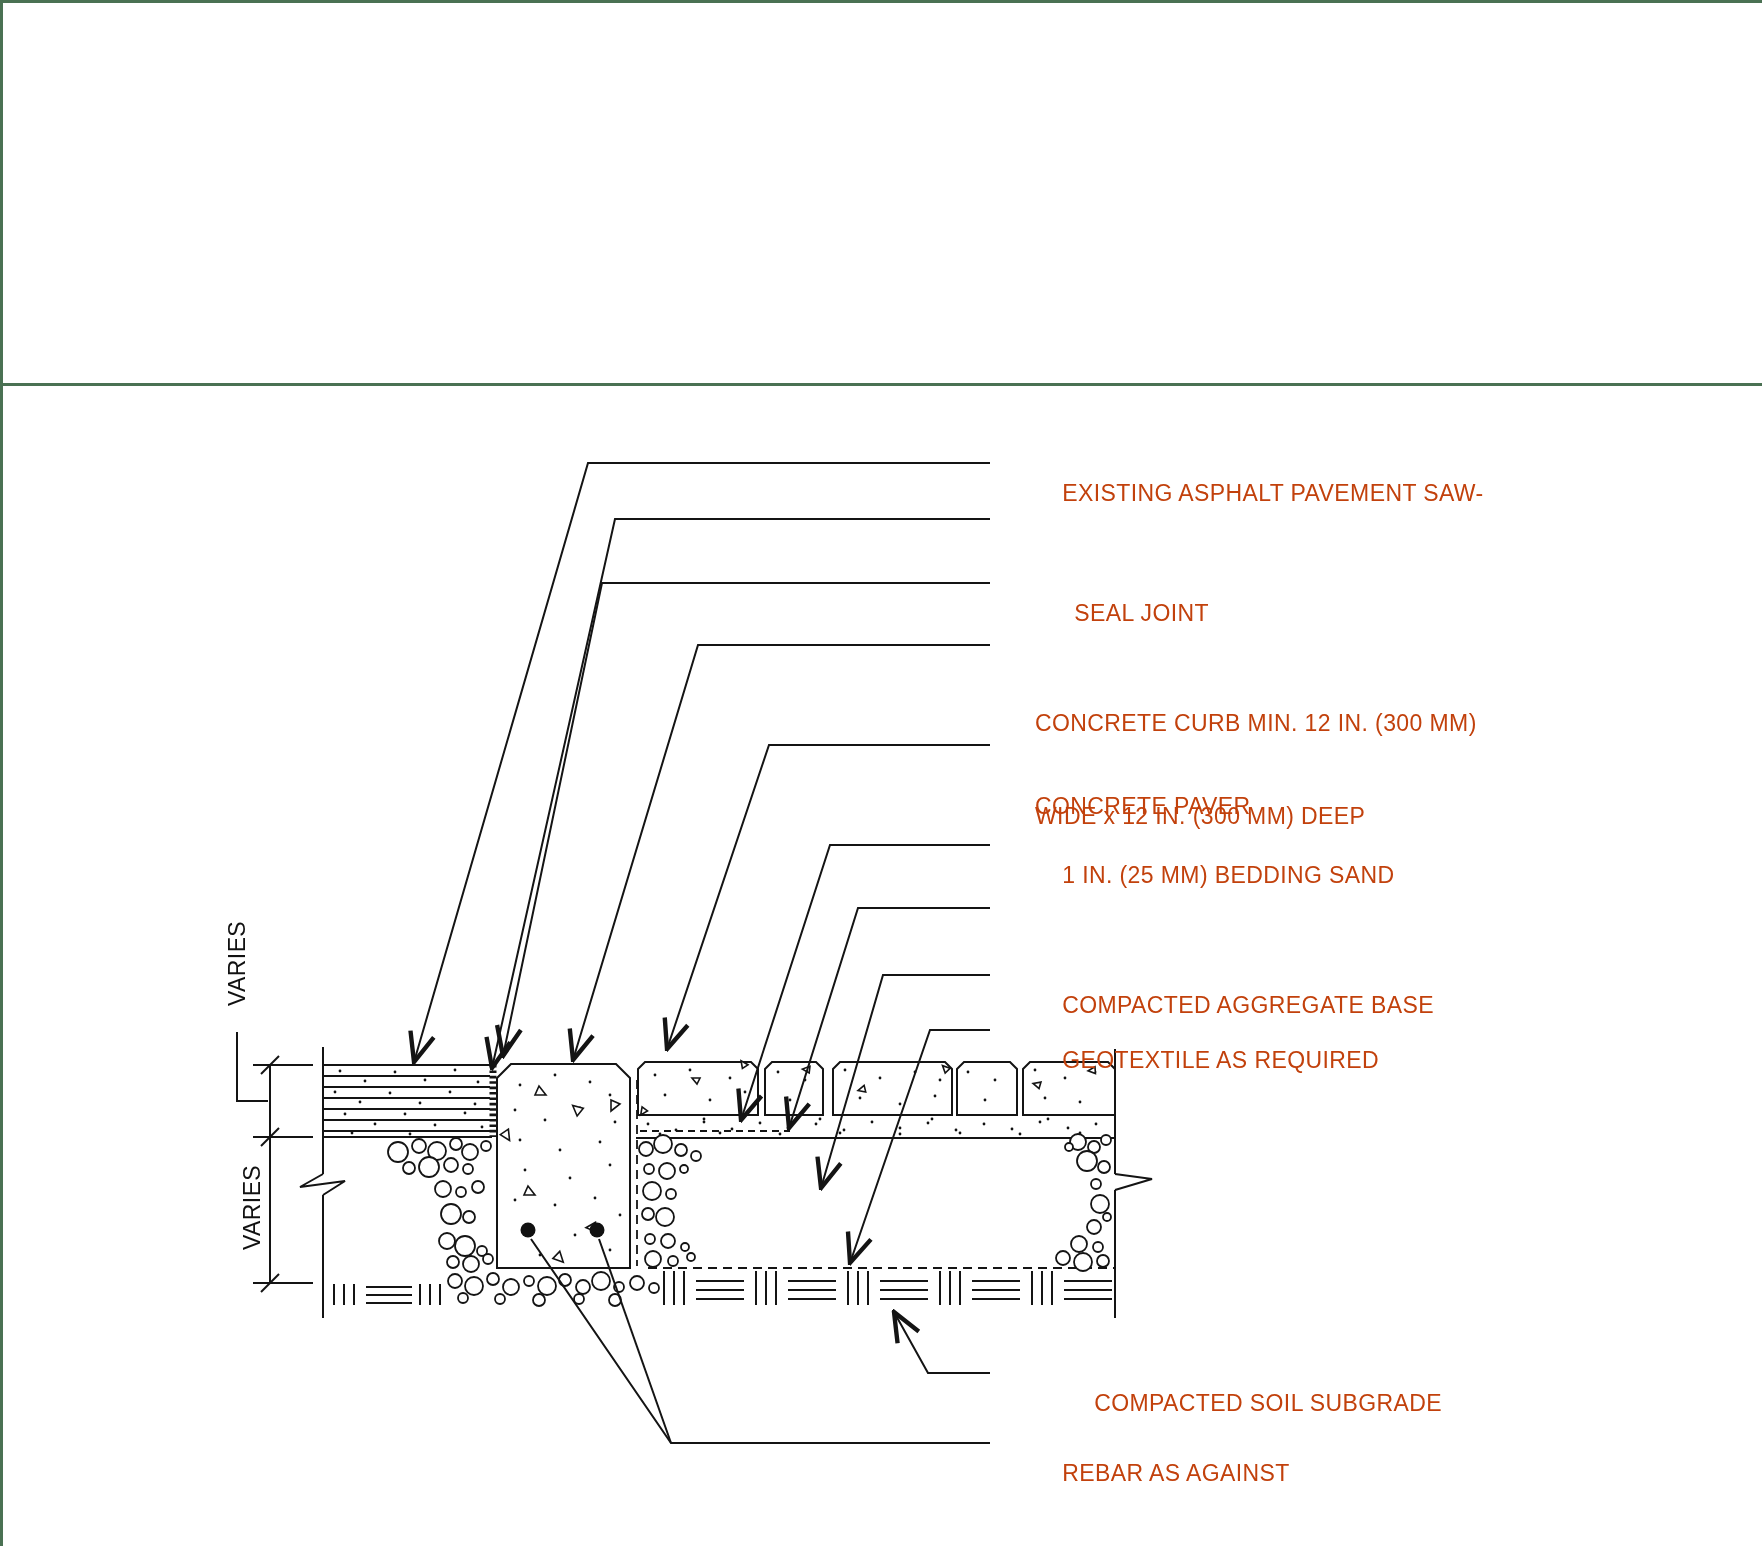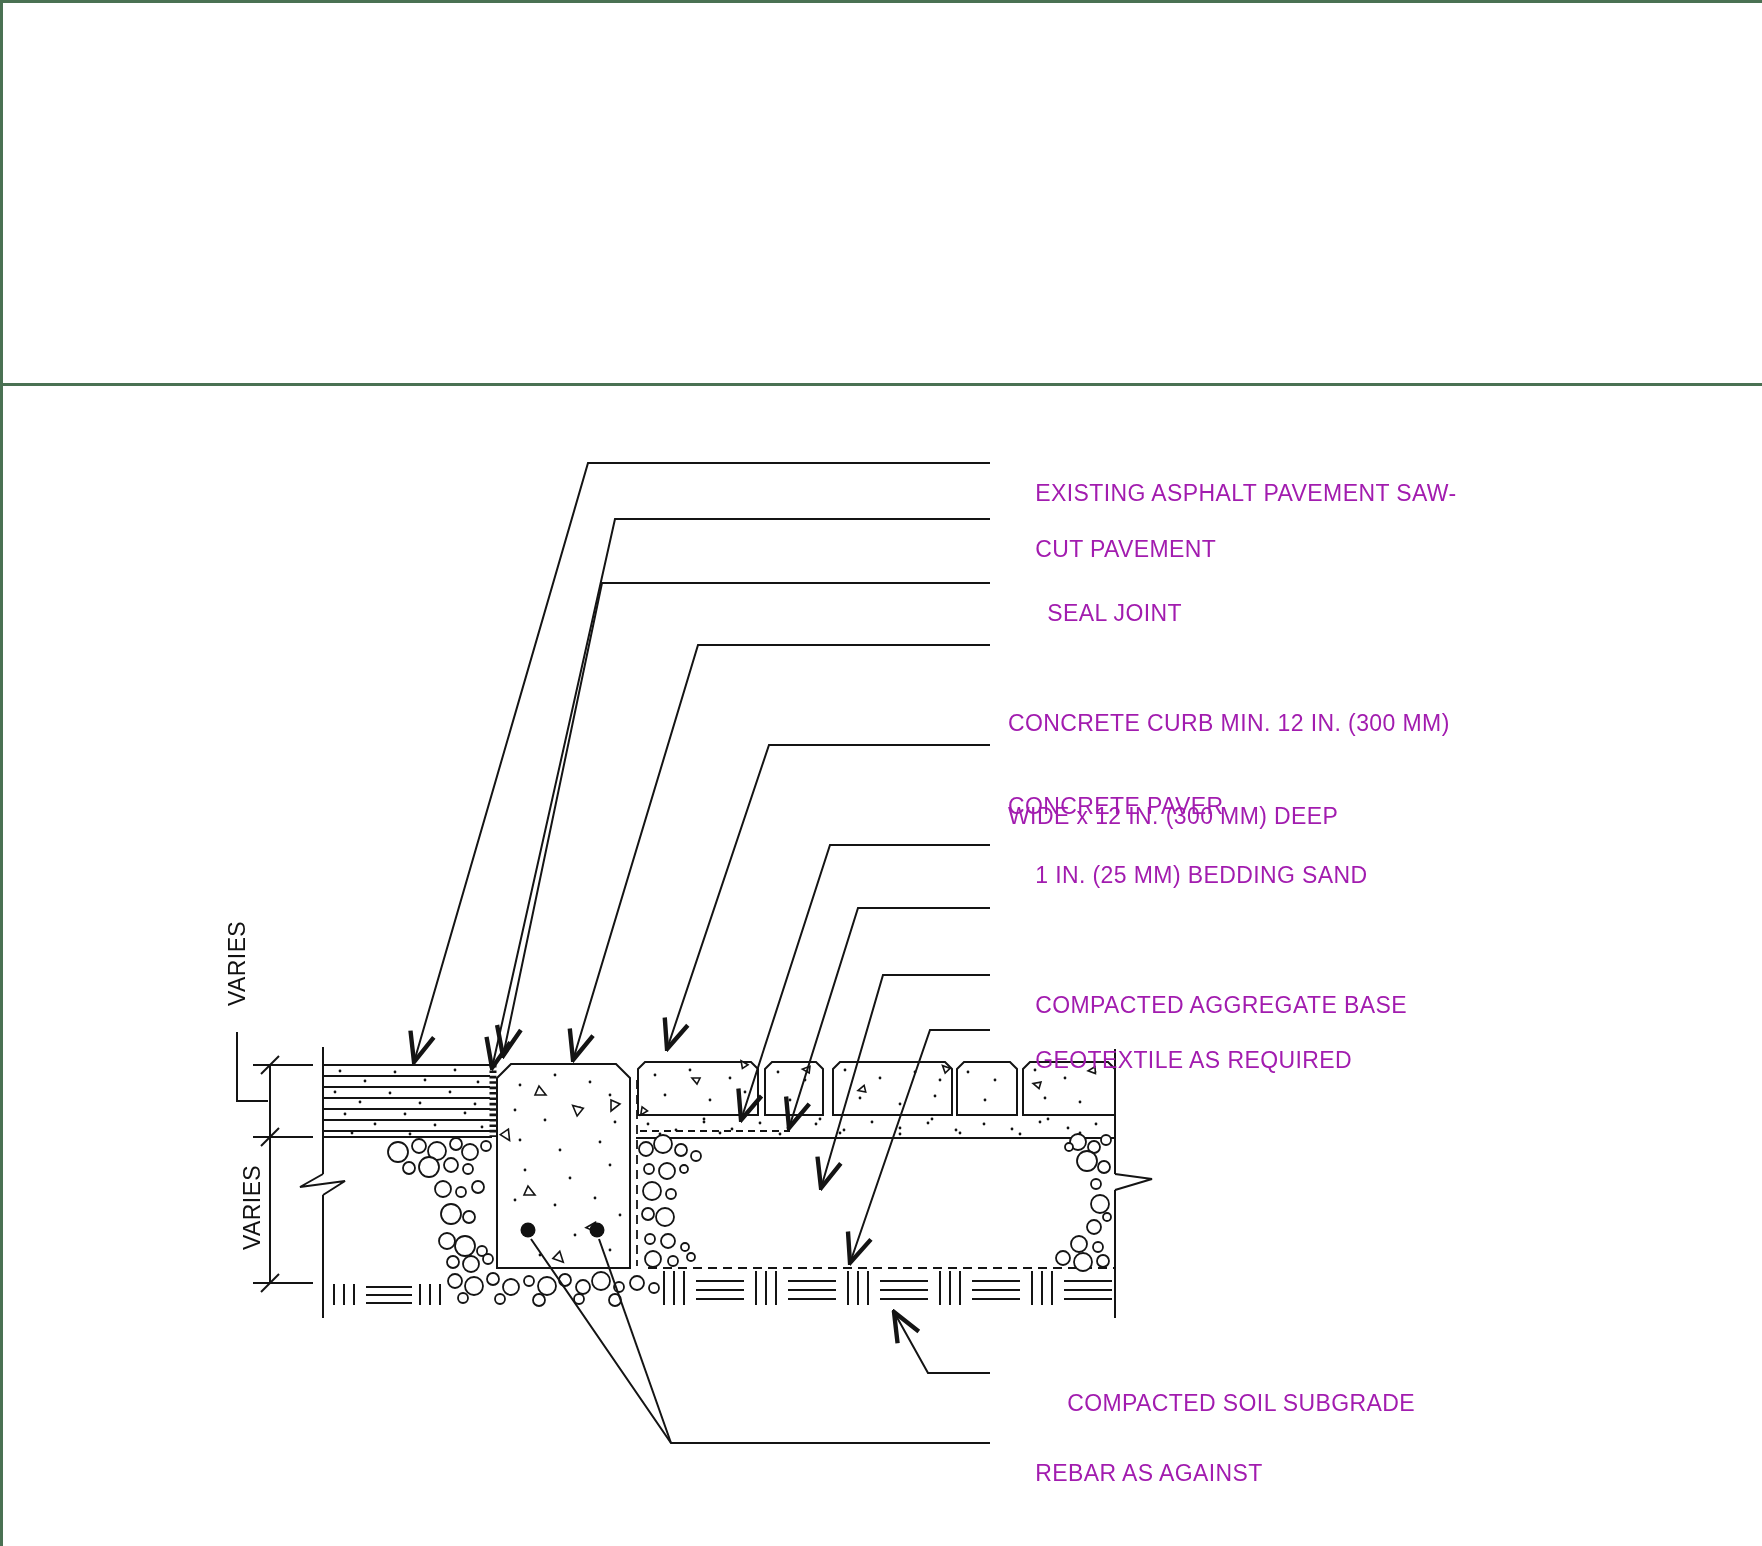--- a/index.html
+++ b/index.html
@@ -2,21 +2,21 @@
 <html><head>
 <meta charset="utf-8">
 <style>
   html,body{margin:0;padding:0;background:#ffffff;}
   .page{position:relative;width:1762px;height:1546px;background:#ffffff;overflow:hidden;
         font-family:"Liberation Sans","DejaVu Sans",sans-serif;}
   .frame-top{position:absolute;left:0;top:0;width:1762px;height:3px;background:#4a7153;}
   .frame-left{position:absolute;left:0;top:0;width:3px;height:1546px;background:#4a7153;}
   .frame-divider{position:absolute;left:0;top:383px;width:1762px;height:3px;background:#4a7153;}
   svg.drawing{position:absolute;left:0;top:0;}
-  .label{position:absolute;font-size:23px;line-height:31px;letter-spacing:.4px;color:#a21caf;white-space:pre;}
+  .label{position:absolute;font-size:23px;line-height:31px;letter-spacing:.4px;color:#c2410c;white-space:pre;margin-left:27px;}
   .vlabel{position:absolute;font-size:23px;letter-spacing:.4px;color:#111;white-space:pre;
           transform:translate(-50%,-50%) rotate(-90deg);transform-origin:center;}
   .ln{stroke:#141414;stroke-width:2;fill:none;}
   .thin{stroke:#141414;stroke-width:1.8;fill:none;}
   .d{fill:#111;stroke:none;}
   .st{fill:#ffffff;stroke:#141414;stroke-width:1.8;}
   .tri{fill:#ffffff;stroke:#141414;stroke-width:1.6;}
   .reb{fill:#111;stroke:none;}
 </style>
 </head>
@@ -347,23 +347,20 @@
       <polyline class="ln" points="990,1030 930,1030 850,1263" marker-end="url(#arrow)"></polyline>
       <polyline class="ln" points="990,1373 928,1373 894,1312" marker-end="url(#arrow)"></polyline>
       <polyline class="ln" points="990,1443 671,1443 531,1239"></polyline>
       <line class="ln" x1="671" y1="1443" x2="599" y2="1239"></line>
     </g>
   </svg>
 
   <div class="label" style="left:1008px;top:447px">
     <span>EXISTING ASPHALT PAVEMENT SAW-</span>
   </div>
-  <div class="label" style="left:1008px;top:503px">
-    <span>CUT PAVEMENT</span>
-  </div>
   <div class="label" style="left:1020px;top:567px">
     <span>SEAL JOINT</span>
   </div>
   <div class="label" style="left:1008px;top:646px">
     <div>CONCRETE CURB MIN. 12 IN. (300 MM)</div>
     <div>WIDE x 12 IN. (300 MM) DEEP</div>
   </div>
   <div class="label" style="left:1008px;top:729px">
     <div>CONCRETE PAVER</div>
   </div>

